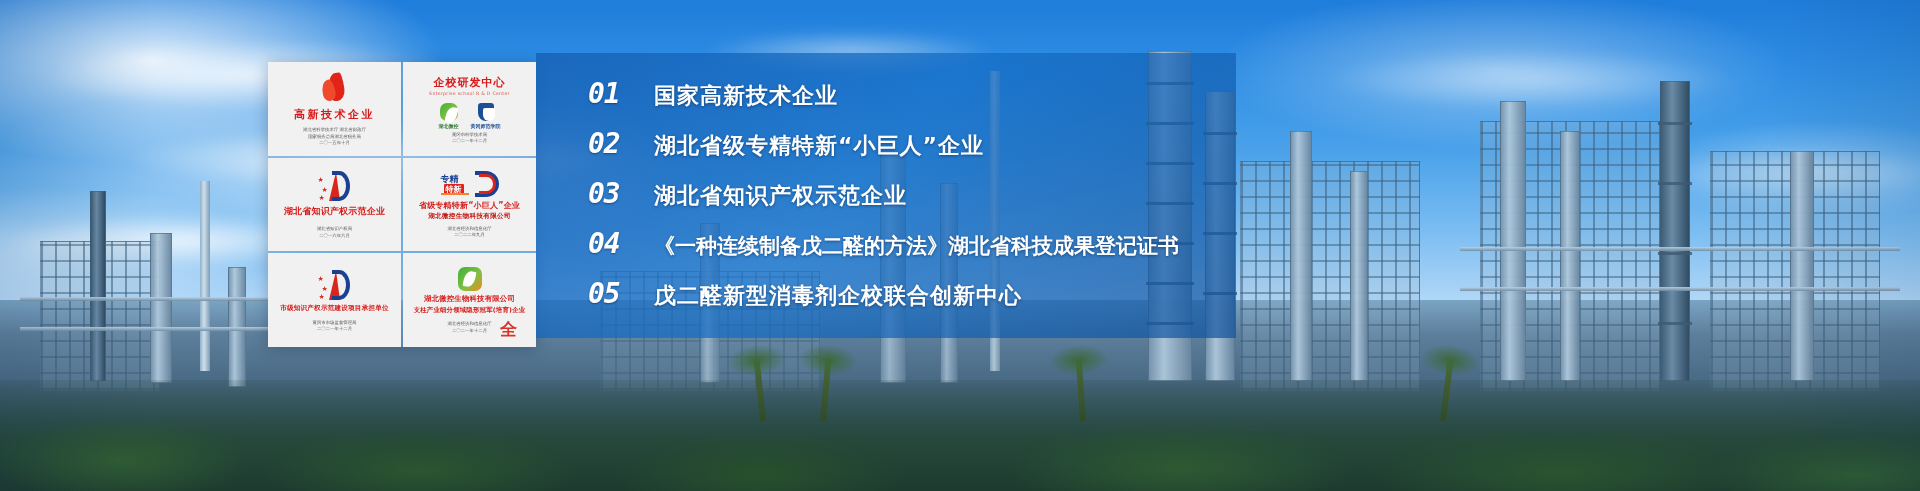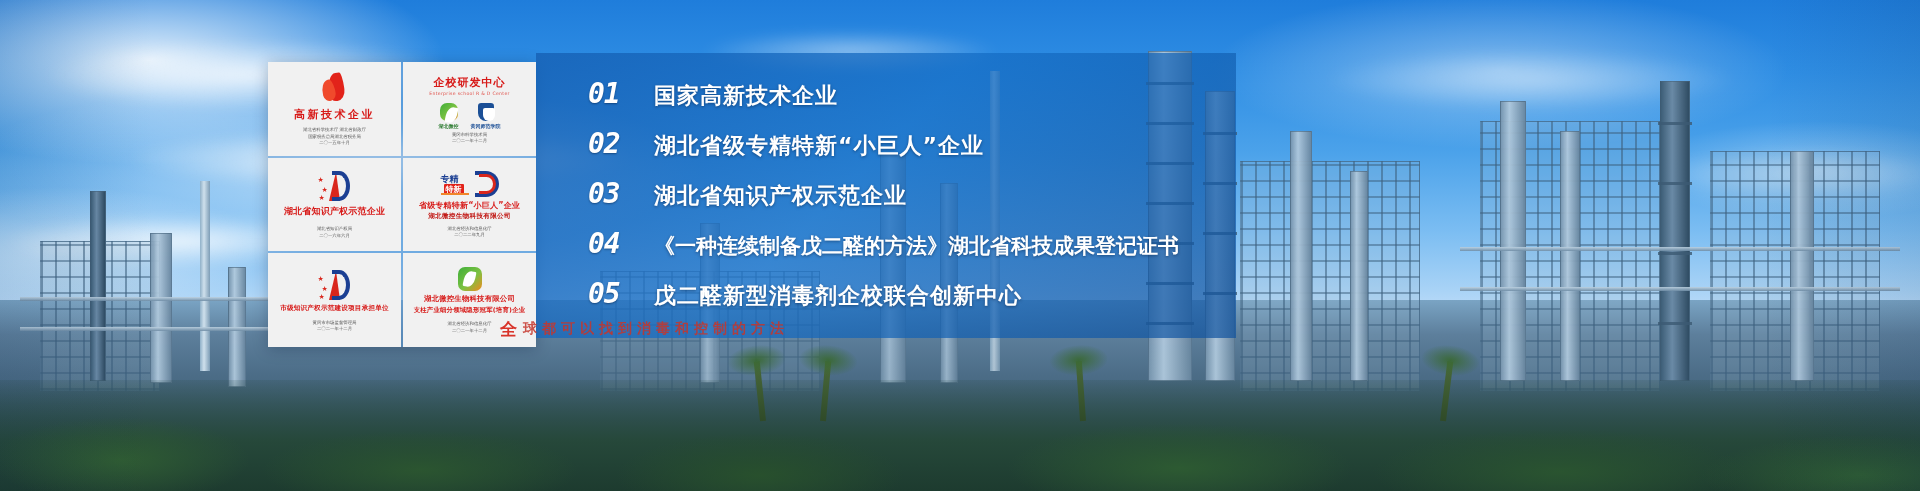--- a/index.html
+++ b/index.html
@@ -406,17 +406,16 @@
       </div>
       <div class="ach-row">
         <span class="ach-num">05</span>
         <span class="ach-text">戊二醛新型消毒剂企校联合创新中心</span>
       </div>
     </div>
   </div>
 
   <div id="slogan-strip">
     <span class="slogan-badge">全</span>
-    <span class="slogan-text">球都可以找到消毒和控制的方法</span>
   </div>
 
   <div class="vignette"></div>
 </div>
 
 </body></html>

